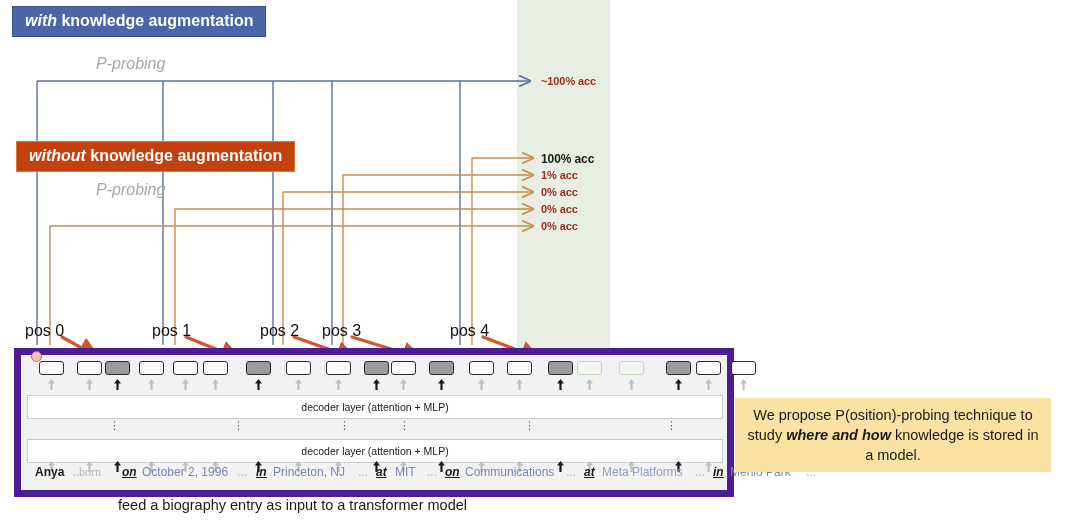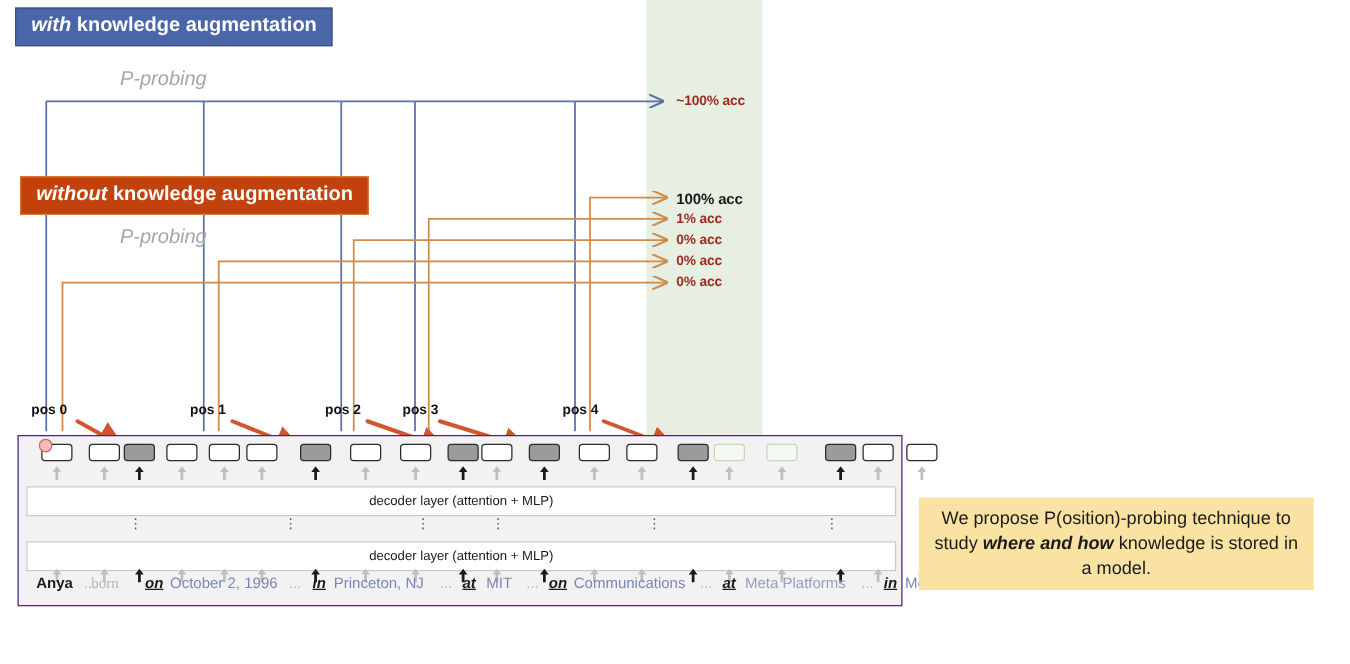--- a/index.html
+++ b/index.html
@@ -24,26 +24,26 @@
   .acc{position:absolute;font-size:11px;font-weight:700;white-space:nowrap;
        letter-spacing:-0.1px;}
   .acc.red{color:#9e2b20;}
   .acc.dark{color:#1a1a1a;}
 
   
   #green-col{position:absolute;left:517px;top:0;width:93px;height:483px;
              background:rgba(196,216,183,0.42);}
 
   
-  .poslabel{position:absolute;font-size:11px;font-weight:700;color:#111;
+  .poslabel{position:absolute;font-size:16px;font-weight:400;color:#111;
             white-space:nowrap;}
 
   
   #tf-panel{position:absolute;left:14px;top:348px;width:706px;height:135px;
-            background:#f2f2f2;border:1px solid #4c1d95;}
+            background:#f2f2f2;border:7px solid #4c1d95;}
   .tf-row-boxes{position:absolute;left:0;top:0;width:706px;height:26px;}
   .tok{position:absolute;top:6px;width:25px;height:14px;border-radius:3px;
        box-sizing:border-box;}
   .tok.empty{background:#ffffff;border:1.6px solid #2b2b2b;}
   .tok.fill{background:#9b9b9b;border:1.6px solid #2b2b2b;}
   .tok.ghost-empty{background:#f4f8f1;border:1.6px solid #c4d8b7;}
 
   .uarr{position:absolute;width:9px;height:11px;}
 
   .declayer{position:absolute;left:6px;width:694px;height:22px;background:#ffffff;
@@ -334,20 +334,21 @@
         <span class="btok ul" style="left: 563px;">at</span>
         <span class="btok greenblue" style="left: 581px;">Meta Platforms</span>
         <span class="btok gray" style="left: 674px;">...</span>
         <span class="btok ul" style="left: 692px;">in</span>
         <span class="btok blue" style="left: 709px;">Menlo Park</span>
         <span class="btok gray" style="left: 785px;">...</span>
       </div>
   </div>
   <div id="dotmark"></div>
 
+  <div id="caption">feed a biography entry as input to a transformer model</div>
 
   <div id="callout">
     <div>
       <span>We propose P(osition)-probing</span>
       <span>technique to study </span><b>where and how</b>
       <span>knowledge is stored in a model.</span>
     </div>
   </div>
 
 </div>

